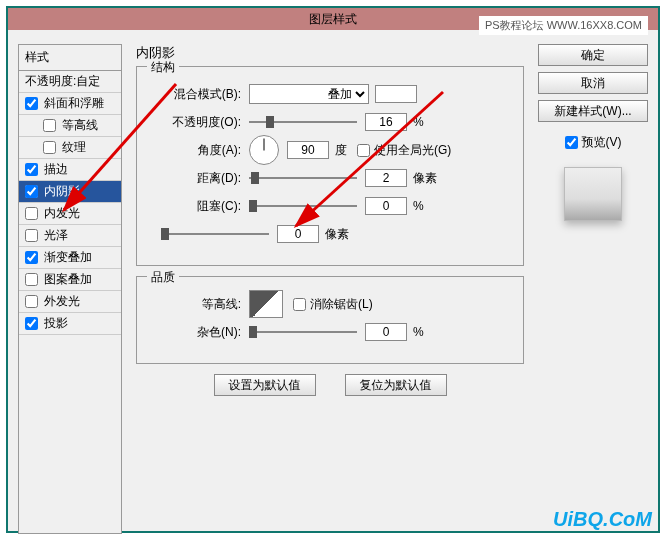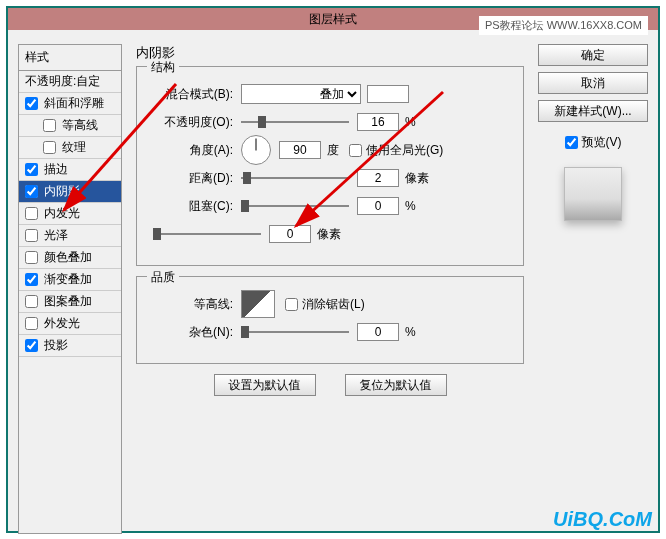--- a/index.html
+++ b/index.html
@@ -9,21 +9,21 @@
 .watermark-top { position: absolute; top: 8px; right: 10px; background: #fff; padding: 2px 6px; font-size: 11px; color: #555; z-index: 20; }
 .content { position: relative; height: calc(100% - 22px); }
 .left-panel { position: absolute; left: 10px; top: 14px; width: 104px; border: 1px solid #999; background: #f0f0f0; height: 490px; }
 .left-panel .hdr { border-bottom: 1px solid #999; padding: 4px 6px; background: #f0f0f0; }
 .left-panel .row { display: flex; align-items: center; padding: 3px 6px; border-bottom: 1px solid #ccc; height: 22px; }
 .left-panel .row.sel { background: #26559d; color: #fff; }
 .left-panel .row input[type=checkbox] { margin-right: 6px; }
 .left-panel .indent { padding-left: 24px; }
 .center { position: absolute; left: 128px; top: 14px; width: 388px; }
 .section-title { font-size: 13px; margin-bottom: 4px; }
-.fieldset { border: 1px solid #999; padding: 10px 16px 14px; margin-bottom: 10px; position: relative; }
+.fieldset { border: 1px solid #999; padding: 10px 24px 14px; margin-bottom: 10px; position: relative; }
 .fieldset .legend { position: absolute; top: -8px; left: 10px; background: #f0f0f0; padding: 0 4px; }
 .form-row { display: flex; align-items: center; margin: 6px 0; height: 22px; }
 .form-row .lbl { width: 88px; text-align: right; padding-right: 8px; }
 .form-row select { width: 120px; height: 20px; background: #fff; border: 1px solid #888; text-align: right; }
 .swatch { width: 42px; height: 18px; border: 1px solid #888; background: #fff; margin-left: 6px; }
 .slider { flex: 0 0 108px; height: 16px; position: relative; margin-right: 8px; }
 .slider .track { position: absolute; top: 7px; left: 0; right: 0; height: 2px; background: #888; }
 .slider .thumb { position: absolute; top: 2px; width: 8px; height: 12px; background: #555; }
 .numbox { width: 42px; height: 18px; border: 1px solid #888; background: #fff; text-align: center; line-height: 16px; }
 .unit { margin-left: 6px; }
@@ -97,24 +97,20 @@
           </div>
           <div class="row">
             <input type="checkbox" style="">
             <span>内发光</span>
           </div>
           <div class="row">
             <input type="checkbox" style="">
             <span>光泽</span>
           </div>
           <div class="row">
-            <input type="checkbox" style="">
-            <span>颜色叠加</span>
-          </div>
-          <div class="row">
             <input type="checkbox" checked="" style="">
             <span>渐变叠加</span>
           </div>
           <div class="row">
             <input type="checkbox" style="">
             <span>图案叠加</span>
           </div>
           <div class="row">
             <input type="checkbox" style="">
             <span>外发光</span>

